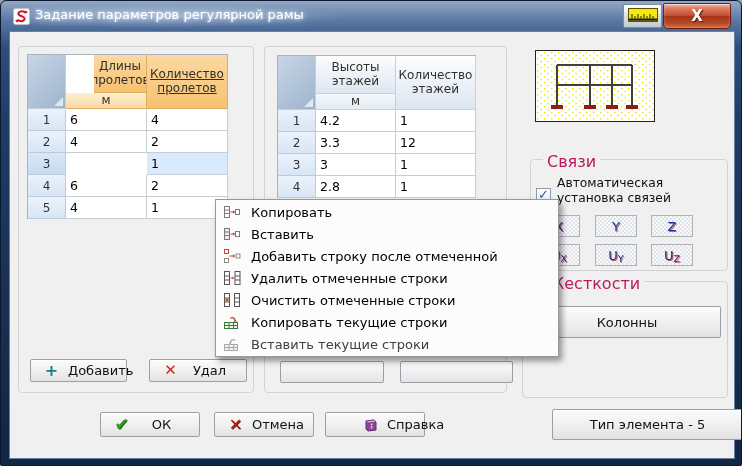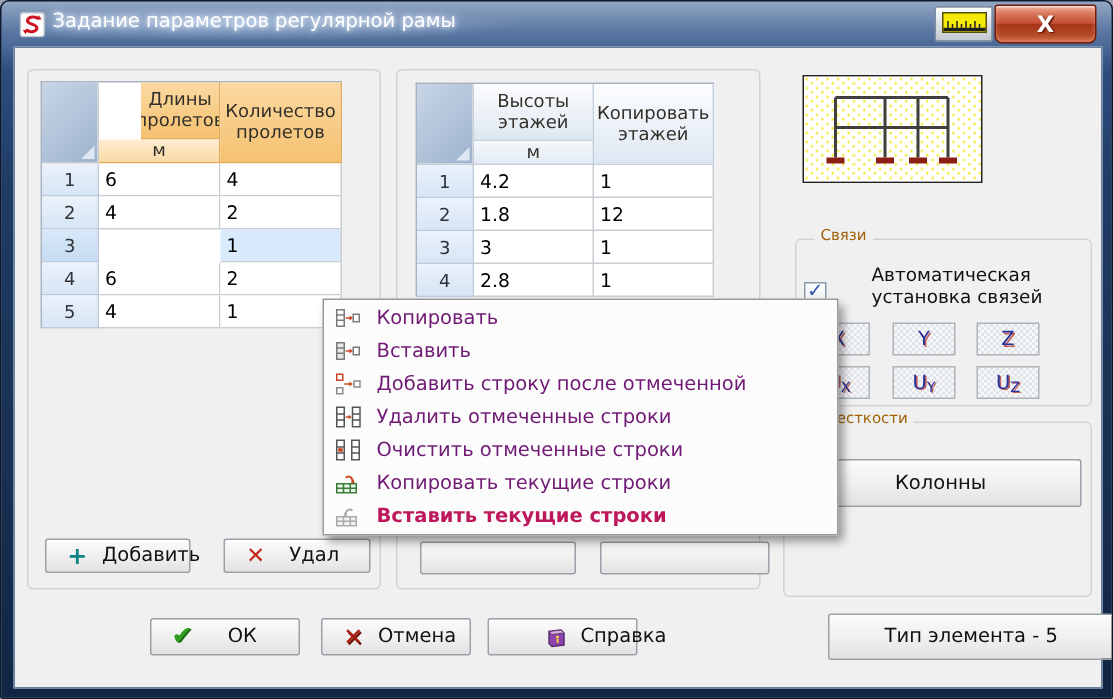--- a/index.html
+++ b/index.html
@@ -18,21 +18,21 @@
     background:linear-gradient(180deg,#ffffff,#dadee3 55%,#c3c9d0);display:flex;align-items:center;justify-content:center;}
   .close-btn{position:absolute;left:662px;top:2px;width:68px;height:26px;border:1px solid #731c0c;
     border-radius:2px 2px 5px 5px;display:flex;align-items:center;justify-content:center;
     background:linear-gradient(180deg,#f2b39e 0%,#d97a5f 20%,#c34e32 48%,#a53418 52%,#b34a27 80%,#d4704b 100%);
     box-shadow:inset 0 1px 0 rgba(255,255,255,.55), inset 0 0 3px rgba(255,200,180,.4);}
   .close-x{color:#fff;font-weight:bold;font-size:15px;line-height:1;text-shadow:1px 1px 1px #5d1205;}
   
   .client{position:absolute;left:8px;top:30px;width:726px;height:428px;background:#f0f0f0;border:1px solid #67809d;}
   
   .group{position:absolute;border:1px solid #d2d2d2;border-radius:4px;}
-  .group-label{position:absolute;top:-8px;left:12px;background:#f0f0f0;padding:0 4px;font-size:10px;color:#a16207;}
+  .group-label{position:absolute;top:-8px;left:12px;background:#f0f0f0;padding:0 4px;font-size:16px;color:#be185d;}
   
   .table{position:absolute;display:grid;background:#fff;border-top:1px solid #a9b3c0;border-left:1px solid #a9b3c0;}
   .table .c,.table .hc,.table .rh,.table .dc{border-right:1px solid #c9ced4;border-bottom:1px solid #c9ced4;
     display:flex;align-items:center;justify-content:center;text-align:center;overflow:hidden;}
   .corner{position:relative;background:linear-gradient(135deg,#c8d6e6,#9db3cd);}
   .corner::after{content:'';position:absolute;right:2px;bottom:2px;width:0;height:0;
     border-left:9px solid transparent;border-bottom:9px solid #dde8f3;}
   .hc{font-size:12px;line-height:13.5px;color:#33302a;padding:0 1px;}
   .h-orange{background:linear-gradient(180deg,#fbd9a2,#f5c170);border-color:#e2ab5e !important;}
   .h-orange-u{background:linear-gradient(180deg,#feeed0,#f9d9a6);border-color:#e2ab5e !important;font-size:12px;}
@@ -63,22 +63,22 @@
   
   .checkbox{position:absolute;width:15px;height:15px;background:linear-gradient(180deg,#fefefe,#e8edf2);
     border:1px solid #8a9aa8;display:flex;align-items:center;justify-content:center;}
   .checkbox .mark{color:#2d54b0;font-size:13px;font-weight:bold;line-height:1;margin-top:-2px;}
   .cb-label{position:absolute;font-size:12.3px;line-height:15px;color:#111;}
   
   .frame-panel{position:absolute;left:525px;top:18px;width:120px;height:72px;border:1px solid #222;background:#fff;}
   
   .menu{position:absolute;left:205px;top:167px;width:344px;background:#fcfcfc;border:1px solid #999;
     box-shadow:3px 4px 6px rgba(0,0,0,.4);z-index:50;padding:1px 0;}
-  .menu-item{height:22px;display:flex;align-items:center;gap:10px;padding-left:7px;font-size:13px;color:#701a75;}
-  .menu-item.disabled{color:#be185d;font-weight:bold;}
+  .menu-item{height:22px;display:flex;align-items:center;gap:10px;padding-left:7px;font-size:13px;color:#000000;}
+  .menu-item.disabled{color:#404040;}
   .menu-item .mi-icon{width:18px;height:16px;flex:0 0 auto;display:flex;align-items:center;}
 </style>
 </head>
 <body>
 
 <div class="window">
 
   <div class="titlebar">
     <div class="title-glow"></div>
     <span class="app-icon">
@@ -116,46 +116,46 @@
   <div class="client">
 
     <div class="group" style="left:8px;top:14px;width:236px;height:347px;"></div>
 
     <div class="group" style="left:254px;top:14px;width:243px;height:347px;"></div>
 
     <div class="table" id="span-table" style="left: 17px; top: 22px; grid-template-columns: 38px 81px 81px; grid-template-rows: 38px 16px repeat(5, 22px);">
         <div class="c corner" style="grid-area: 1 / 1 / 3 / 2;"></div>
         <div class="hc h-orange" style="grid-area: 1 / 2 / 2 / 3; margin-left: 28px;">Длины пролетов</div>
         <div class="hc h-orange-u" style="grid-area: 2 / 2 / 3 / 3;">м</div>
-        <div class="hc h-orange" style="grid-area: 1 / 3 / 3 / 4;">Количество пролетов</div>
+        <div class="hc h-orange" style="grid-area: 1 / 3 / 3 / 4; text-decoration: underline;">Количество пролетов</div>
         <div class="rh" style="grid-area: 3 / 1 / 4 / 2;">1</div>
         <div class="dc" style="grid-area: 3 / 2 / 4 / 3;">6</div>
         <div class="dc" style="grid-area: 3 / 3 / 4 / 4;">4</div>
         <div class="rh" style="grid-area: 4 / 1 / 5 / 2;">2</div>
         <div class="dc" style="grid-area: 4 / 2 / 5 / 3;">4</div>
         <div class="dc" style="grid-area: 4 / 3 / 5 / 4;">2</div>
         <div class="rh rhsel" style="grid-area: 5 / 1 / 6 / 2;">3</div>
         <div class="dc sel" style="grid-area: 5 / 3 / 6 / 4;">1</div>
         <div class="rh" style="grid-area: 6 / 1 / 7 / 2;">4</div>
         <div class="dc" style="grid-area: 6 / 2 / 7 / 3;">6</div>
         <div class="dc" style="grid-area: 6 / 3 / 7 / 4;">2</div>
         <div class="rh" style="grid-area: 7 / 1 / 8 / 2;">5</div>
         <div class="dc" style="grid-area: 7 / 2 / 8 / 3;">4</div>
         <div class="dc" style="grid-area: 7 / 3 / 8 / 4;">1</div>
       </div>
     <div class="table" id="floor-table" style="left: 267px; top: 23px; grid-template-columns: 38px 80px 80px; grid-template-rows: 38px 16px repeat(4, 22px);">
         <div class="c corner" style="grid-area: 1 / 1 / 3 / 2;"></div>
         <div class="hc h-blue" style="grid-area: 1 / 2 / 2 / 3;">Высоты этажей</div>
         <div class="hc h-blue-u" style="grid-area: 2 / 2 / 3 / 3;">м</div>
-        <div class="hc h-blue" style="grid-area: 1 / 3 / 3 / 4;">Копировать этажей</div>
+        <div class="hc h-blue" style="grid-area: 1 / 3 / 3 / 4;">Количество этажей</div>
         <div class="rh" style="grid-area: 3 / 1 / 4 / 2;">1</div>
         <div class="dc" style="grid-area: 3 / 2 / 4 / 3;">4.2</div>
         <div class="dc" style="grid-area: 3 / 3 / 4 / 4;">1</div>
         <div class="rh" style="grid-area: 4 / 1 / 5 / 2;">2</div>
-        <div class="dc" style="grid-area: 4 / 2 / 5 / 3;">1.8</div>
+        <div class="dc" style="grid-area: 4 / 2 / 5 / 3;">3.3</div>
         <div class="dc" style="grid-area: 4 / 3 / 5 / 4;">12</div>
         <div class="rh" style="grid-area: 5 / 1 / 6 / 2;">3</div>
         <div class="dc" style="grid-area: 5 / 2 / 6 / 3;">3</div>
         <div class="dc" style="grid-area: 5 / 3 / 6 / 4;">1</div>
         <div class="rh" style="grid-area: 6 / 1 / 7 / 2;">4</div>
         <div class="dc" style="grid-area: 6 / 2 / 7 / 3;">2.8</div>
         <div class="dc" style="grid-area: 6 / 3 / 7 / 4;">1</div>
       </div>
 
     <div class="btn with-icon" style="left:20px;top:327px;width:97px;height:23px;">
@@ -195,21 +195,21 @@
           <rect x="90" y="54" width="12" height="4"></rect>
         </g>
       </svg>
     </div>
 
     <div class="group" style="left:520px;top:127px;width:198px;height:112px;">
       <span class="group-label">Связи</span>
       <div class="checkbox" style="left:5px;top:28px;">
         <span class="mark" id="cb-mark">✓</span>
       </div>
-      <div class="cb-label" style="left:26px;top:16px;width:150px;margin-left:24px;">Автоматическая установка связей</div>
+      <div class="cb-label" style="left:26px;top:16px;width:150px;">Автоматическая установка связей</div>
       <div id="link-buttons">
           <div class="link-btn" style="left: 7px; top: 55px;">
             <span>X</span>
           </div>
           <div class="link-btn" style="left: 64px; top: 55px;">
             <span>Y</span>
           </div>
           <div class="link-btn" style="left: 120px; top: 55px;">
             <span>Z</span>
           </div>

